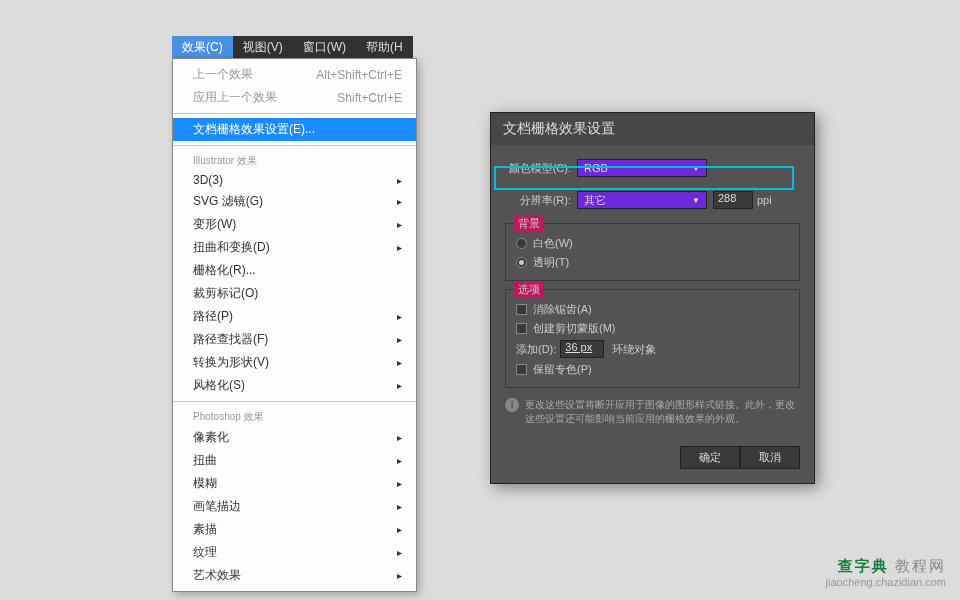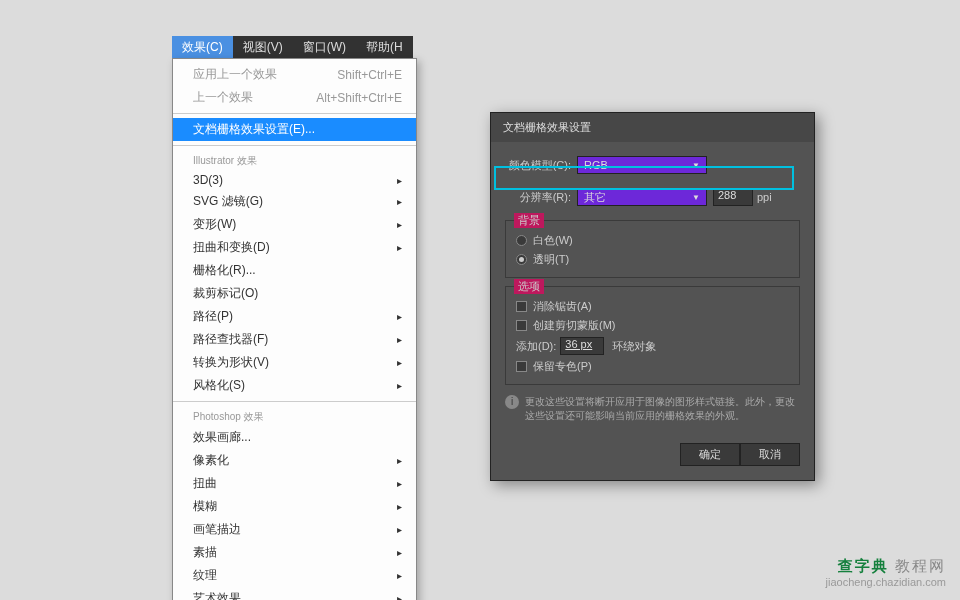--- a/index.html
+++ b/index.html
@@ -14,21 +14,21 @@
 .menu { position: absolute; left: 172px; top: 58px; width: 245px; background: #fdfdfd; border: 1px solid #888; box-shadow: 3px 3px 8px rgba(0,0,0,0.25); font-size: 12px; color: #333; padding: 4px 0; }
 .menu-row { display: flex; justify-content: space-between; align-items: center; padding: 3px 14px 3px 20px; position: relative; }
 .menu-row.highlight { background: #1a8cff; color: #fff; }
 .menu-row.disabled { color: #999; }
 .menu-row .chev { font-size: 10px; color: #333; }
 .menu-sep { height: 1px; background: #ccc; margin: 4px 0; }
 .menu-header { padding: 4px 14px 2px 20px; color: #999; font-size: 10px; }
 
 
 .dialog { position: absolute; left: 490px; top: 112px; width: 325px; background: #535353; border: 1px solid #222; box-shadow: 4px 4px 14px rgba(0,0,0,0.4); color: #ccc; font-size: 11px; }
-.dialog-title { background: #474747; padding: 7px 12px; color: #ddd; font-size: 11px; }
+.dialog-title { background: #474747; padding: 7px 12px; color: #ddd; font-size: 14px; }
 .dialog-body { padding: 14px 14px 10px; }
 .row { display: flex; align-items: center; margin-bottom: 14px; }
 .row label { text-align: right; width: 72px; padding-right: 6px; }
 .select { background: #6d28d9; border: 1px solid #222; height: 18px; color: #ddd; font-size: 11px; padding: 0 6px; display: flex; align-items: center; justify-content: space-between; }
 .select .tri { font-size: 8px; }
 .input { background: #3a3a3a; border: 1px solid #222; height: 18px; color: #ddd; font-size: 11px; padding: 0 4px; width: 40px; text-align: left; }
 .highlight-row { position: absolute; border: 2px solid #00c0e0; }
 
 .group { border: 1px solid #3a3a3a; margin-top: 8px; padding: 8px 10px 6px; position: relative; }
 .group-title { position: absolute; top: -8px; left: 8px; background: #be185d; padding: 0 4px; font-size: 11px; color: #ccc; }
@@ -52,26 +52,26 @@
 
 <div class="menubar">
   <div class="menubar-item active">效果(C)</div>
   <div class="menubar-item">视图(V)</div>
   <div class="menubar-item">窗口(W)</div>
   <div class="menubar-item">帮助(H</div>
 </div>
 
 <div class="menu">
   <div class="menu-row disabled">
+    <span>上一个效果</span>
+    <span>Alt+Shift+Ctrl+E</span>
+  </div>
+  <div class="menu-row disabled">
     <span>应用上一个效果</span>
     <span>Shift+Ctrl+E</span>
-  </div>
-  <div class="menu-row disabled">
-    <span>上一个效果</span>
-    <span>Alt+Shift+Ctrl+E</span>
   </div>
   <div class="menu-sep"></div>
   <div class="menu-row highlight">
     <span>文档栅格效果设置(E)...</span>
   </div>
   <div class="menu-sep"></div>
   <div class="menu-header">Illustrator 效果</div>
   <div class="menu-row">
       <span>3D(3)</span>
       <span class="chev">▸</span>
@@ -105,23 +105,20 @@
   <div class="menu-row">
       <span>转换为形状(V)</span>
       <span class="chev">▸</span>
     </div>
   <div class="menu-row">
       <span>风格化(S)</span>
       <span class="chev">▸</span>
     </div>
   <div class="menu-sep"></div>
   <div class="menu-header">Photoshop 效果</div>
-  <div class="menu-row">
-      <span>效果画廊...</span>
-    </div>
   <div class="menu-row">
       <span>像素化</span>
       <span class="chev">▸</span>
     </div>
   <div class="menu-row">
       <span>扭曲</span>
       <span class="chev">▸</span>
     </div>
   <div class="menu-row">
       <span>模糊</span>

